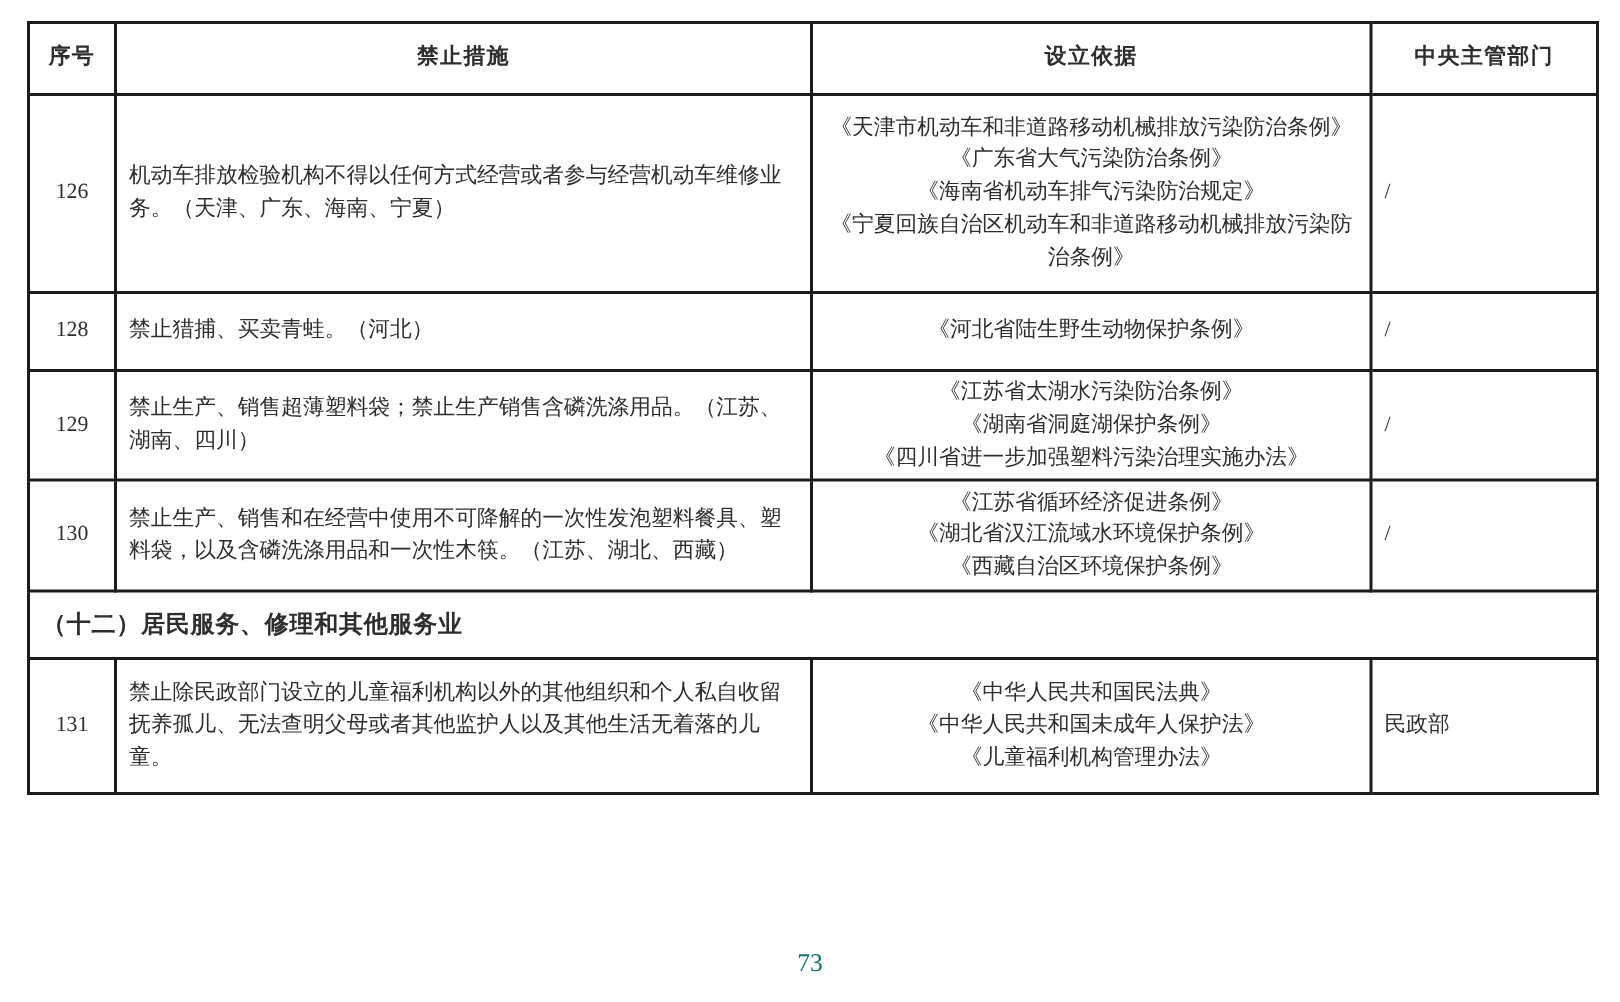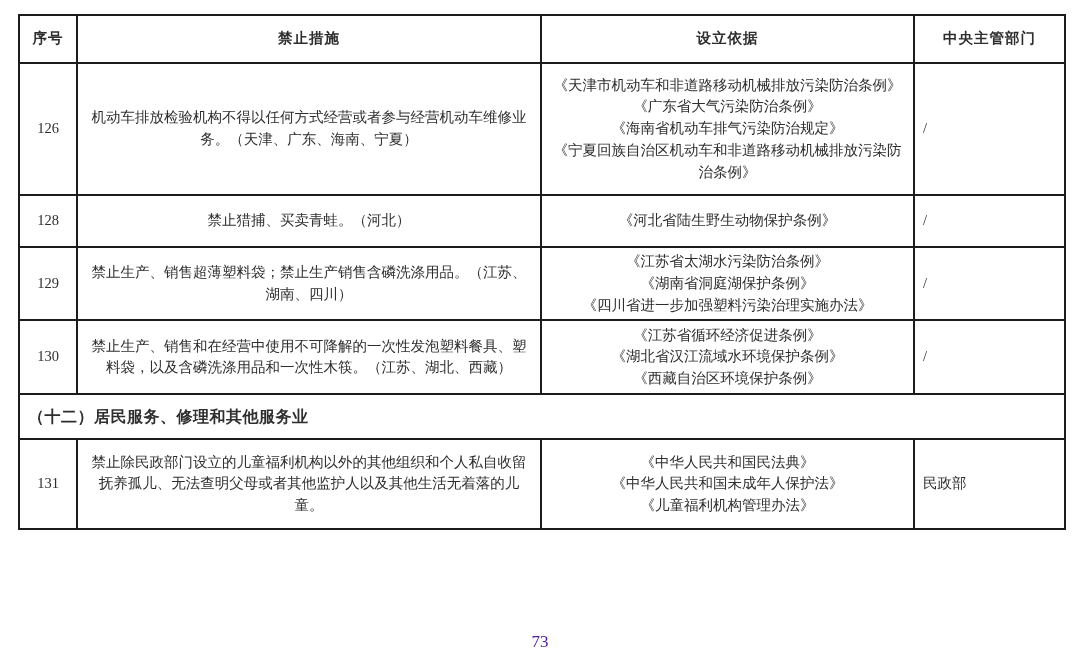--- a/index.html
+++ b/index.html
@@ -46,21 +46,21 @@
     font-weight: bold;
     font-size: 15.5px;
     text-align: center;
     height: 40px;
     letter-spacing: 1px;
   }
   td.num {
     text-align: center;
     font-size: 15px;
   }
-  td.measure { text-align: center; }
+  td.measure { text-align: left; }
   td.basis   { text-align: center; padding-left: 6px; }
   td.dept    { text-align: left; padding-left: 5px; }
 
   
   tr.h126 td { height: 124px; }
   tr.h127 td { height: 46px; }
   tr.h128 td { height: 44px; }
   tr.h129 td { height: 64px; }
   tr.h130 td { height: 66px; }
   tr.h131 td { height: 82px; }
@@ -76,21 +76,21 @@
     margin-left: 14px;
   }
   .basis div { margin: 0; }
   .page-number {
     position: absolute;
     left: 0;
     top: 632px;
     width: 1080px;
     text-align: center;
     font-size: 17px;
-    color: #4c1d95;
+    color: #0f766e;
   }
 </style>
 </head>
 <body>
 
 <div class="page">
 
   <table class="doc-table">
     <colgroup>
       <col class="c-num">

